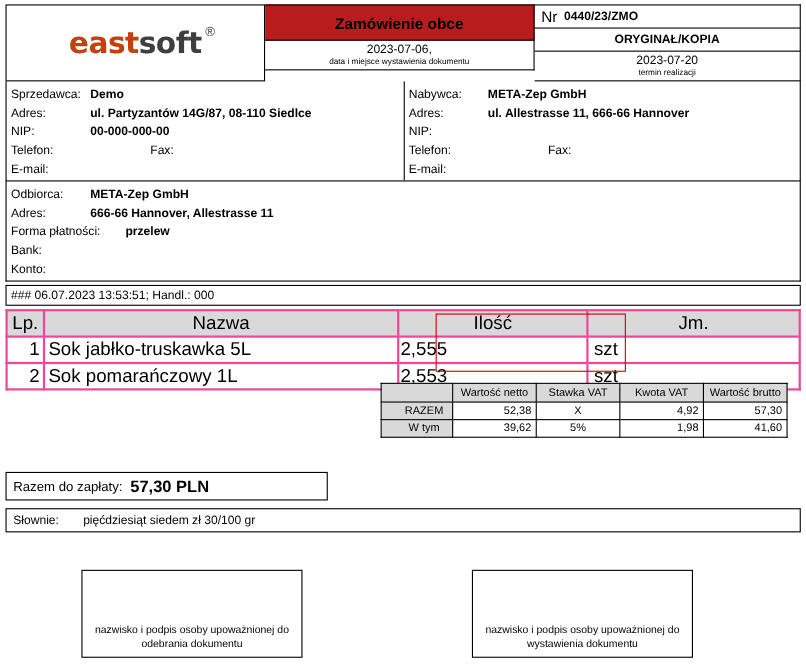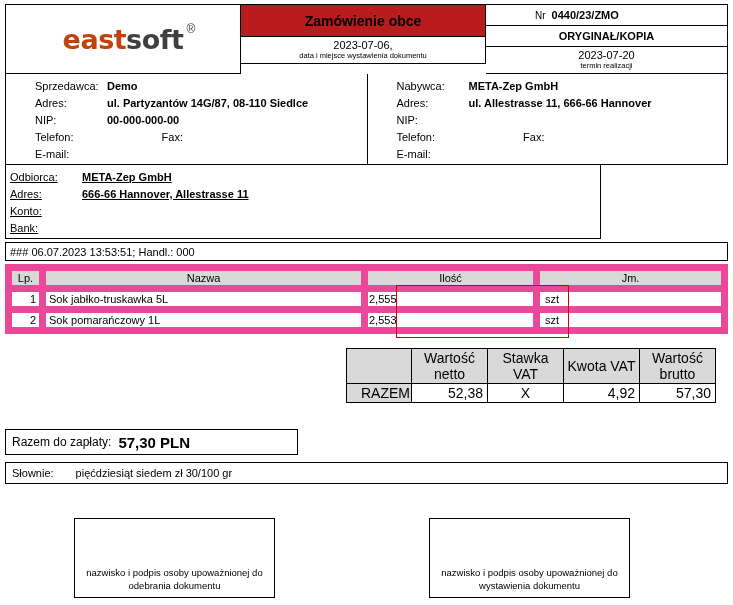--- a/index.html
+++ b/index.html
@@ -49,21 +49,21 @@
     line-height: 1.15;
   }
   .hdr-date .d1 { font-size: 11px; }
   .hdr-date .d2 { font-size: 7.5px; }
 
   .hdr-right { width: 242px; }
   .hdr-nr {
     height: 22px; border: 1px solid #000; border-left: 0;
     display: flex; align-items: center; padding-left: 6px; gap: 6px;
   }
-  .hdr-nr .lbl { font-size: 10px; margin-left: 43px; }
+  .hdr-nr .lbl { font-size: 14px; }
   .hdr-nr .val { font-size: 11px; font-weight: bold; }
   .hdr-orig {
     height: 21px; border: 1px solid #000; border-left: 0; border-top: 0;
     display: flex; align-items: center; justify-content: center;
     font-size: 11px; font-weight: bold;
   }
   .hdr-term {
     height: 27px; border: 1px solid #000; border-left: 0; border-top: 0;
     display: flex; flex-direction: column; align-items: center; justify-content: center;
     line-height: 1.15;
@@ -72,63 +72,63 @@
   .hdr-term .d2 { font-size: 7.5px; }
 
   
   .parties {
     display: flex; width: 723px; margin: 0 5px;
     border: 1px solid #000; border-top: 0;
   }
   .party { width: 360.5px; padding: 3px 0 2px 0; }
   .party.right { border-left: 1px solid #000; }
   .prow { display: flex; height: 17px; align-items: center; }
-  .prow .k { width: 76px; padding-left: 4px; font-size: 11px; margin-left: 25px; }
+  .prow .k { width: 76px; padding-left: 4px; font-size: 11px; }
   .prow .v { font-size: 11px; font-weight: bold; }
   .prow .k2 { width: 86px; font-size: 11px; }
   .prow .v2 { font-size: 11px; font-weight: bold; }
 
   
-  .odb { width: 596px; margin: 0 5px; border: 1px solid #000; border-top: 0; padding: 3px 0 2px 0; text-decoration: underline; }
+  .odb { width: 723px; margin: 0 5px; border: 1px solid #000; border-top: 0; padding: 3px 0 2px 0; }
   .orow { display: flex; height: 17px; align-items: center; }
   .orow .k { width: 76px; padding-left: 4px; }
   .orow .v { font-weight: bold; }
   .orow .kw { width: 108px; padding-left: 4px; }
 
   
   .hashline {
     width: 723px; margin: 3px 5px 0 5px;
     border: 1px solid #000; height: 19px;
     display: flex; align-items: center; padding-left: 4px;
     font-size: 11px;
   }
 
   
   .items { width: 723px; margin: 3px 5px 0 5px; border-collapse: collapse; table-layout: fixed; }
-  .items th, .items td { border: 7px solid #ec4899; height: 16px; font-size: 11px; font-weight: normal; }
+  .items th, .items td { border: 2px solid #ec4899; height: 16px; font-size: 17px; font-weight: normal; }
   .items thead th { background: #d9d9d9; text-align: center; height: 19px; }
   .c-lp { width: 34px; }
   .c-nazwa { width: 322px; }
   .c-ilosc { width: 172px; }
   .c-jm { width: 100%; }
   .items td.lp { text-align: right; padding-right: 3px; }
   .items td.nazwa { padding-left: 3px; }
   .items td.ilosc { padding-right: 3px; }
   .items td.jm { padding-left: 5px; }
   
   .qty-box {
     position: absolute;
     border: 1.5px solid #cc0000;
     pointer-events: none;
   }
 
   
   .sum-wrap { position: absolute; left: 346px; top: 344px; }
   .sum { border-collapse: collapse; table-layout: fixed; }
-  .sum th, .sum td { border: 1px solid #000; font-size: 14px; height: 16px; font-weight: normal; }
+  .sum th, .sum td { border: 1px solid #000; font-size: 10px; height: 16px; font-weight: normal; }
   .sum thead th { background: #d9d9d9; text-align: center; height: 17px; }
   .sum .s-lbl { width: 65px; background: #d9d9d9; text-align: center; padding-left: 14px; }
   .sum .s-lbl.blank { background: #ffffff; }
   .sum .w-net { width: 76px; }
   .sum .w-st { width: 76px; }
   .sum .w-vat { width: 76px; }
   .sum .w-br { width: 76px; }
   .sum td.num { text-align: right; padding-right: 4px; }
   .sum td.ctr { text-align: center; }
 
@@ -253,25 +253,29 @@
   <div class="odb">
     <div class="orow">
       <span class="k">Odbiorca:</span>
       <span class="v">META-Zep GmbH</span>
     </div>
     <div class="orow">
       <span class="k">Adres:</span>
       <span class="v">666-66 Hannover, Allestrasse 11</span>
     </div>
     <div class="orow">
+      <span class="kw">Forma płatności:</span>
+      <span class="v">przelew</span>
+    </div>
+    <div class="orow">
+      <span class="k">Bank:</span>
+      <span class="v"></span>
+    </div>
+    <div class="orow">
       <span class="k">Konto:</span>
-      <span class="v"></span>
-    </div>
-    <div class="orow">
-      <span class="k">Bank:</span>
       <span class="v"></span>
     </div>
   </div>
 
   <div class="hashline">### 06.07.2023 13:53:51; Handl.: 000</div>
 
   <table class="items">
     <colgroup>
       <col class="c-lp">
         <col class="c-nazwa">
@@ -323,20 +327,27 @@
         </tr>
       </thead>
       <tbody>
         <tr>
           <td class="s-lbl">RAZEM</td>
           <td class="num">52,38</td>
           <td class="ctr">X</td>
           <td class="num">4,92</td>
           <td class="num">57,30</td>
         </tr>
+        <tr>
+          <td class="s-lbl">W tym</td>
+          <td class="num">39,62</td>
+          <td class="ctr">5%</td>
+          <td class="num">1,98</td>
+          <td class="num">41,60</td>
+        </tr>
       </tbody>
     </table>
   </div>
 
   <div class="total">
     <span class="lbl">Razem do zapłaty:</span>
     <span class="val">57,30 PLN</span>
   </div>
 
   <div class="slownie">

